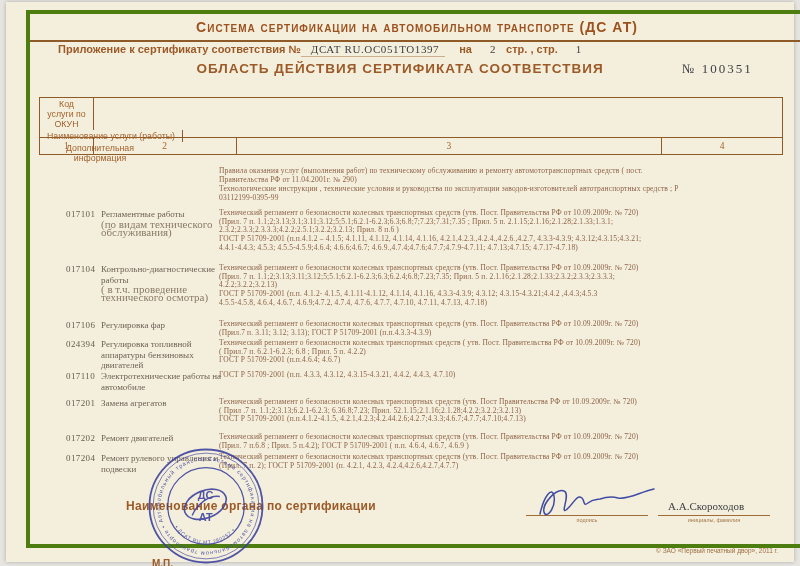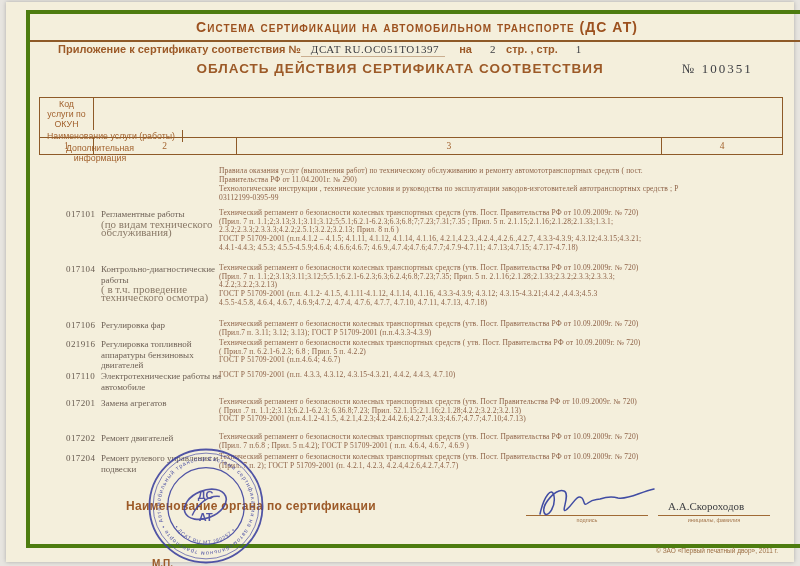--- a/index.html
+++ b/index.html
@@ -135,21 +135,21 @@
       <div class="name">
         <div>Регулировка фар</div>
       </div>
       <div class="docs">
         <div>Технический регламент о безопасности колесных транспортных средств (утв. Пост. Правительства РФ от 10.09.2009г. № 720)</div>
         <div>(Прил.7 п. 3.11; 3.12; 3.13);   ГОСТ Р 51709-2001 (п.п.4.3.3-4.3.9)</div>
       </div>
     </div>
 
     <div class="row r3">
-      <div class="code">021916</div>
+      <div class="code">024394</div>
       <div class="name">
         <div>Регулировка топливной аппаратуры бензиновых двигателей</div>
       </div>
       <div class="docs">
         <div>Технический регламент о безопасности колесных транспортных средств ( утв. Пост. Правительства РФ от 10.09.2009г. № 720)</div>
         <div>( Прил.7 п. 6.2.1-6.2.3; 6.8 ; Прил. 5 п. 4.2.2)</div>
         <div>ГОСТ Р 51709-2001 (п.п.4.6.4; 4.6.7)</div>
       </div>
     </div>
 

